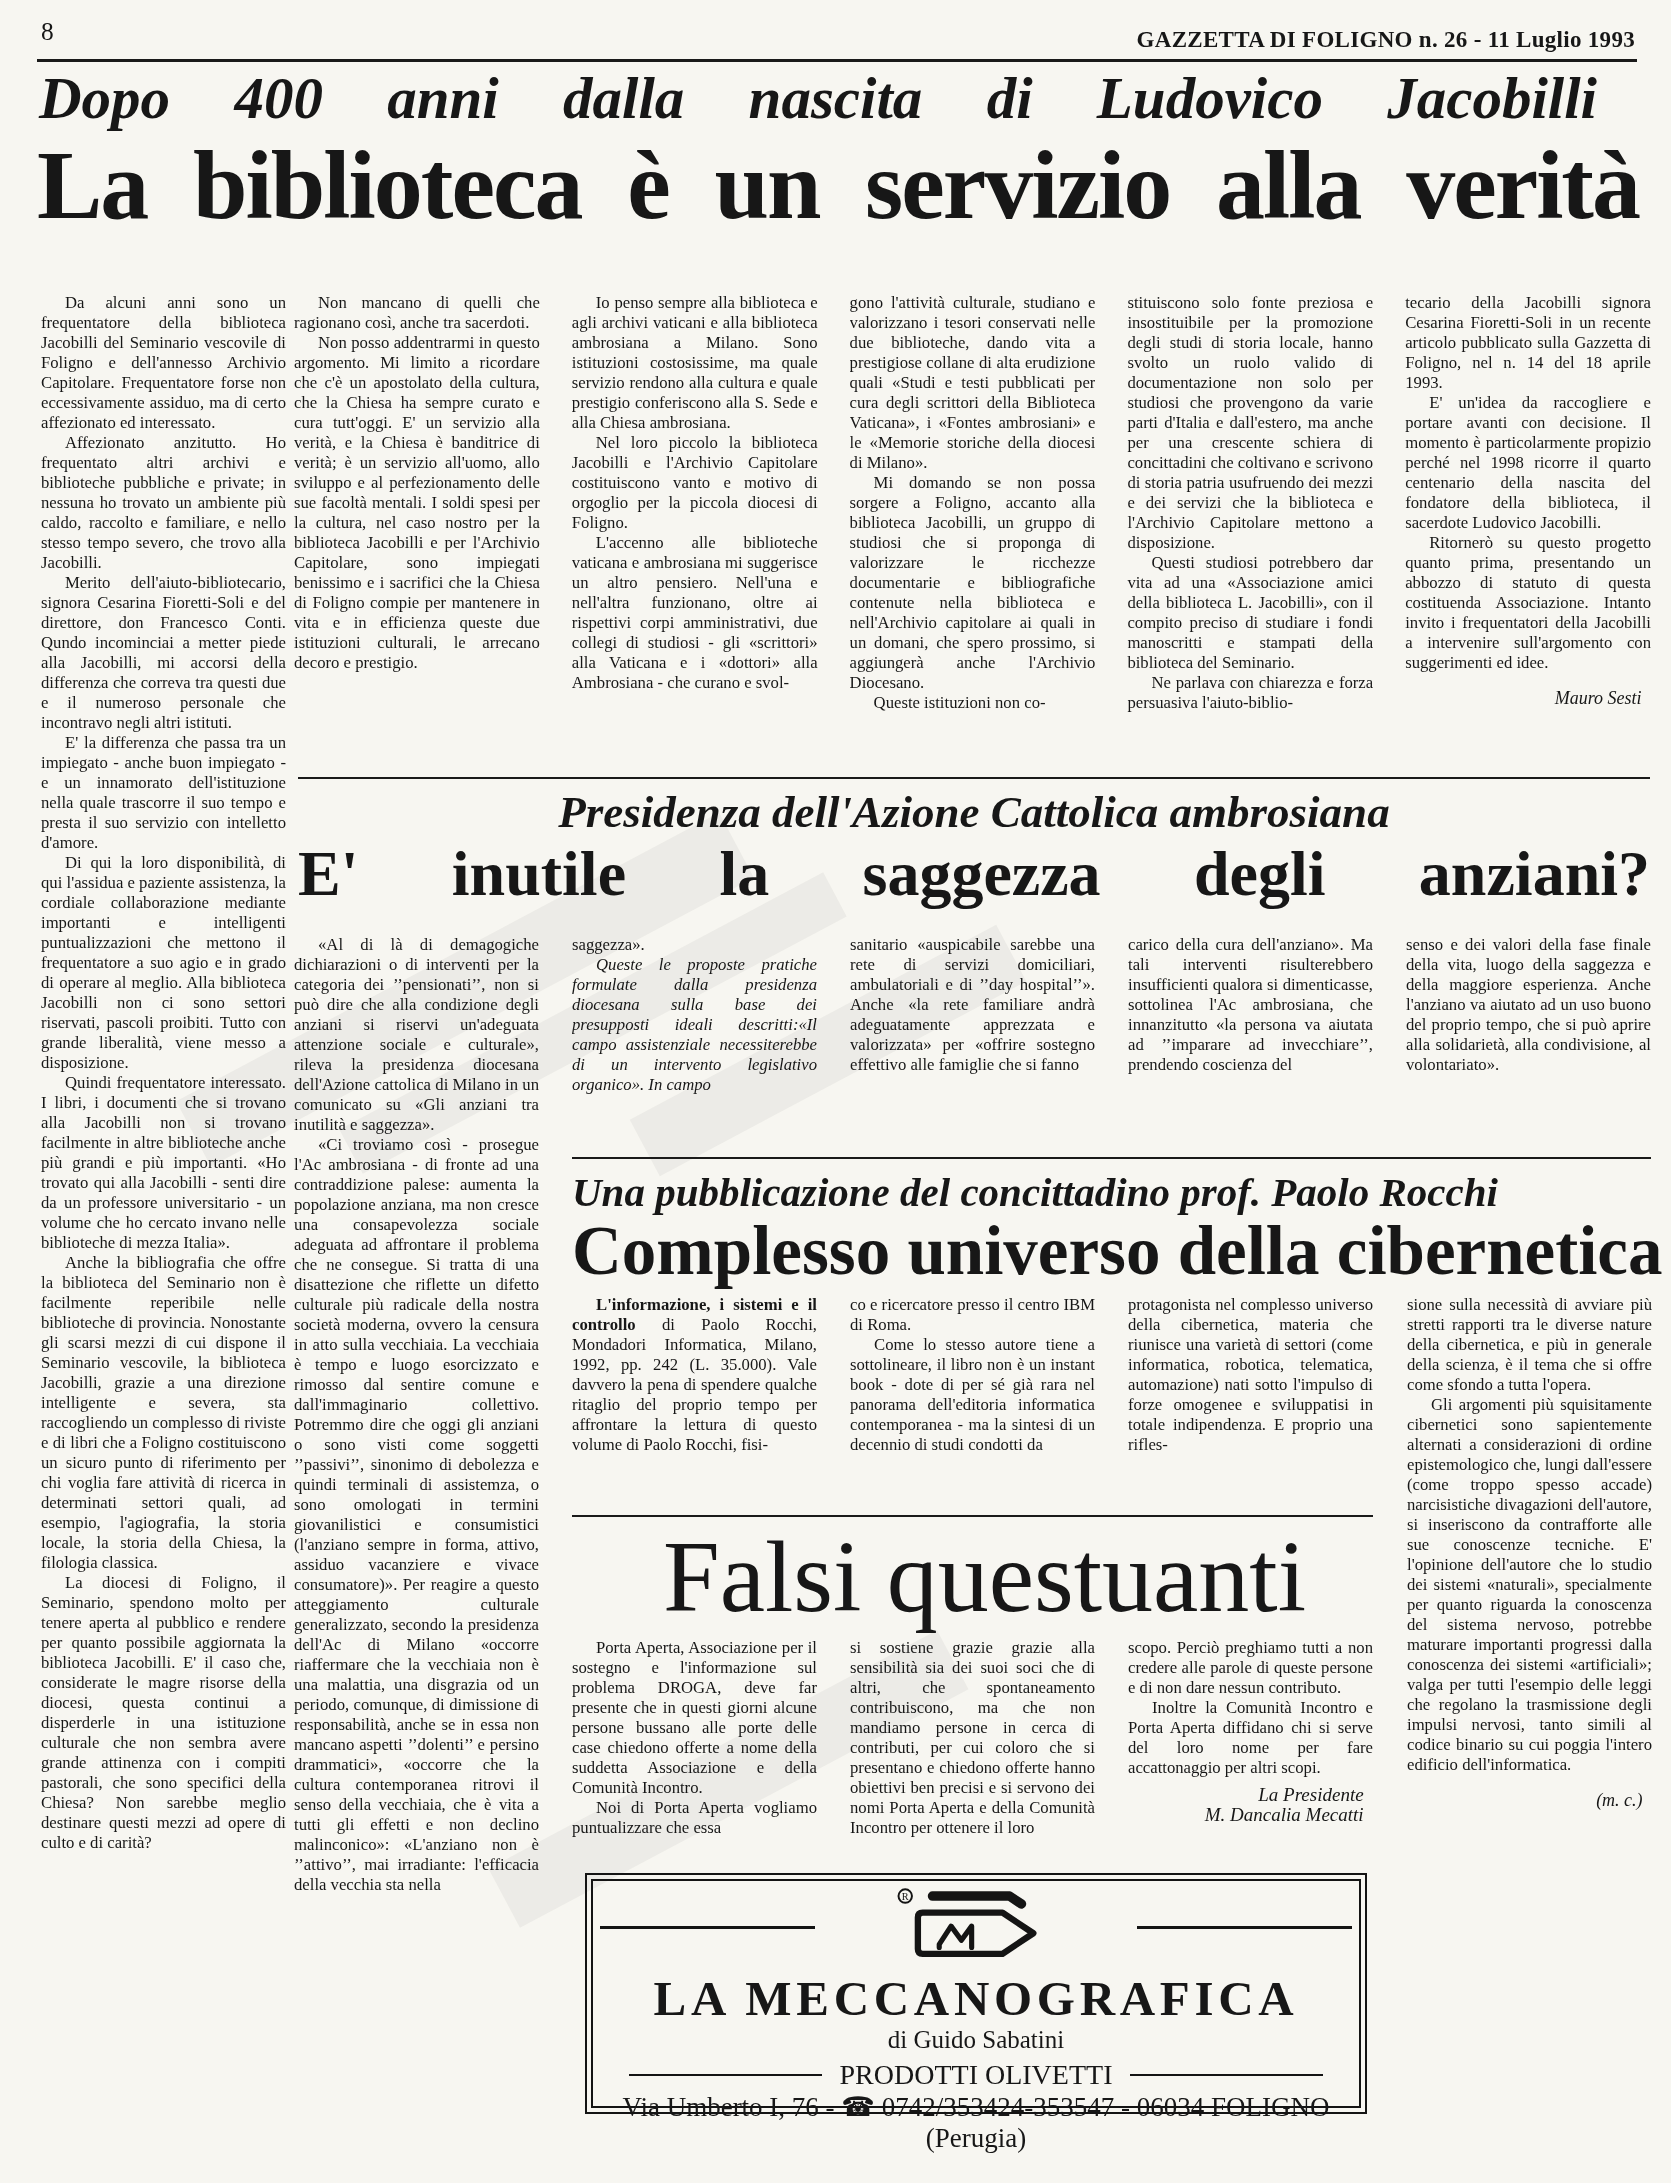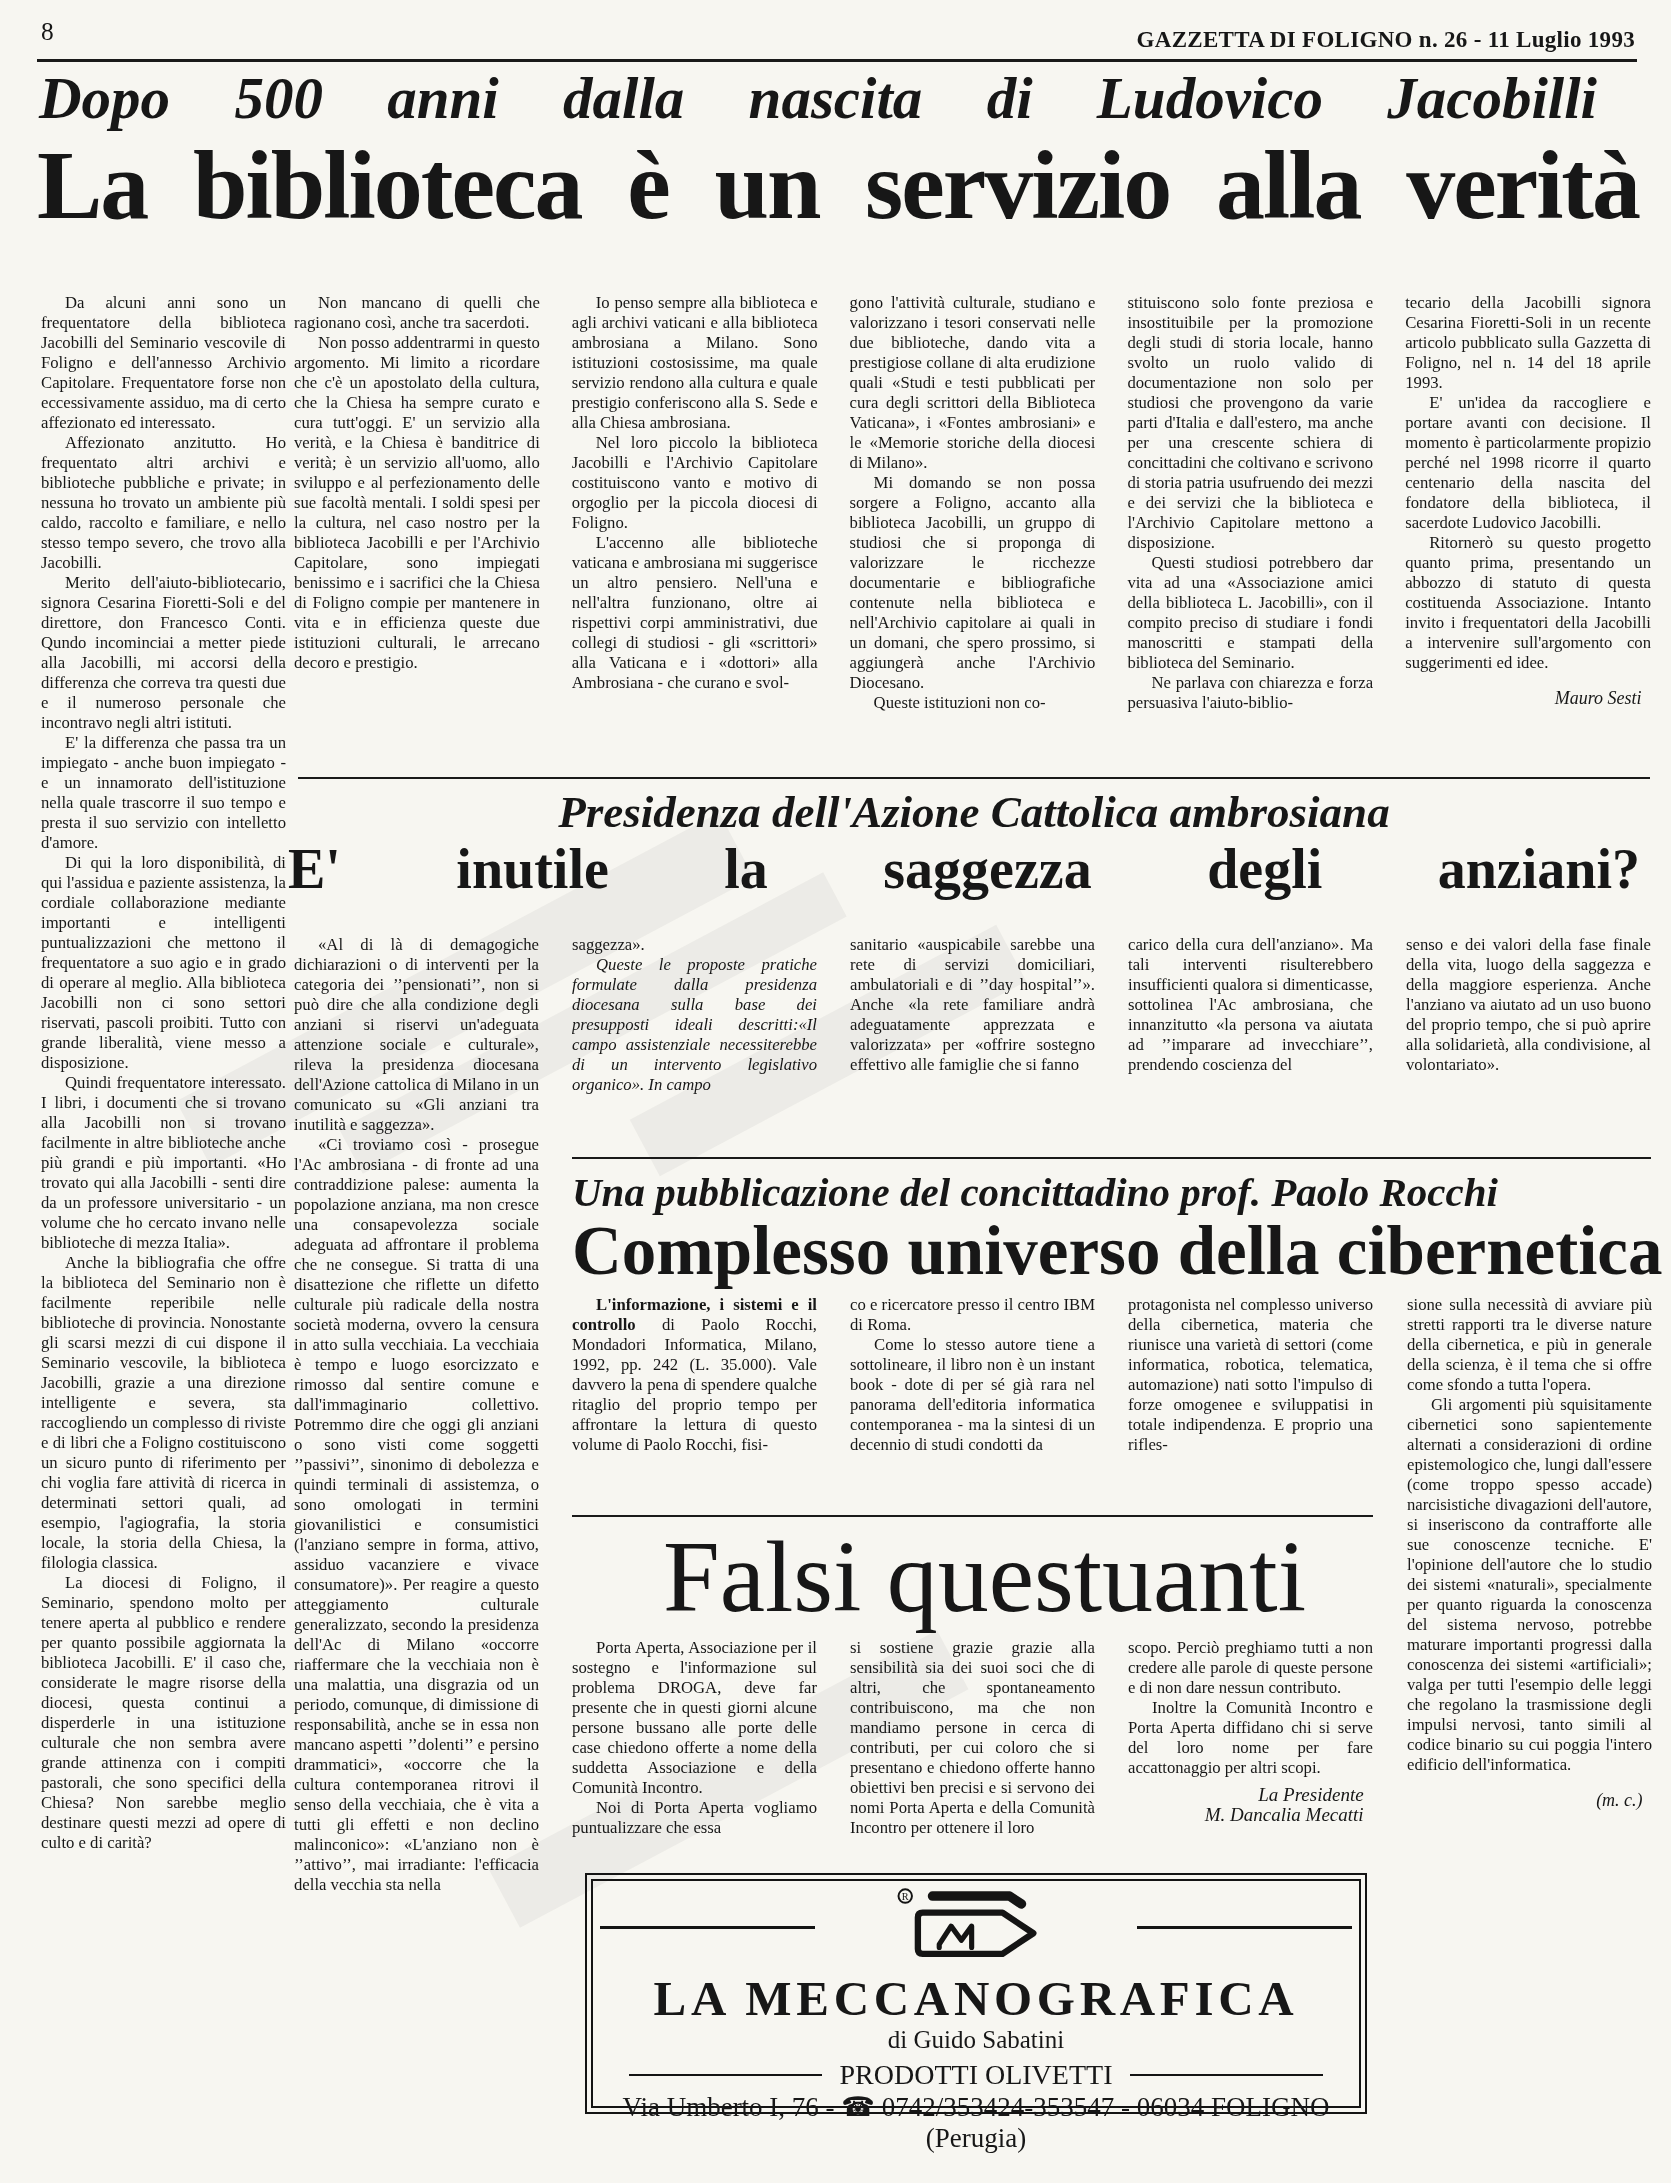--- a/index.html
+++ b/index.html
@@ -29,21 +29,21 @@
 
   
   #main-col1{left:41px;top:293px;width:245px;height:1739px;}
   #main-cols{left:294px;top:293px;width:1357px;height:483px;display:grid;
     grid-template-columns:repeat(5,1fr);column-gap:32px;overflow:hidden;}
   #main-cols > div{overflow:hidden;}
 
   
   #rule-art2{left:298px;top:777px;width:1352px;}
   #art2-kicker{left:298px;top:786px;width:1352px;text-align:center;font-size:45px;font-weight:bold;font-style:italic;}
-  #art2-headline{left:288px;top:840px;width:1352px;font-size:56px;font-weight:bold;line-height:1.05;
+  #art2-headline{left:298px;top:840px;width:1352px;font-size:64px;font-weight:bold;line-height:1.05;
     text-align:justify;text-align-last:justify;white-space:nowrap;}
   #art2-colA{left:294px;top:935px;width:245px;height:1035px;}
   #art2-colsBE{left:572px;top:935px;width:1079px;height:221px;display:grid;
     grid-template-columns:repeat(4,1fr);column-gap:33px;overflow:hidden;}
   #art2-colsBE > div{overflow:hidden;}
 
   
   #rule-art3{left:572px;top:1157px;width:1079px;}
   #art3-kicker{left:572px;top:1168px;width:1079px;font-size:41px;font-weight:bold;font-style:italic;}
   #art3-headline{left:572px;top:1217px;width:1079px;font-size:69px;font-weight:bold;line-height:1;
@@ -89,21 +89,21 @@
 
 <div class="wm" id="wm1"></div>
 <div class="wm" id="wm2"></div>
 <div class="wm" id="wm3"></div>
 <div class="wm" id="wm4"></div>
 
 <div class="abs" id="page-number">8</div>
 <div class="abs" id="masthead">GAZZETTA DI FOLIGNO n. 26 - 11 Luglio 1993</div>
 <div class="abs rule" id="rule-top"></div>
 
-<div class="abs" id="main-kicker">Dopo 500 anni dalla nascita di Ludovico Jacobilli</div>
+<div class="abs" id="main-kicker">Dopo 400 anni dalla nascita di Ludovico Jacobilli</div>
 <div class="abs" id="main-headline">La biblioteca è un servizio alla verità</div>
 
 <div class="abs colblock" id="main-col1">
     <p class="para">Da alcuni anni sono un frequentatore della biblioteca Jacobilli del Seminario vescovile di Foligno e dell'annesso Archivio Capitolare. Frequentatore forse non eccessivamente assiduo, ma di certo affezionato ed interessato.</p>
     <p class="para">Affezionato anzitutto. Ho frequentato altri archivi e biblioteche pubbliche e private; in nessuna ho trovato un ambiente più caldo, raccolto e familiare, e nello stesso tempo severo, che trovo alla Jacobilli.</p>
     <p class="para">Merito dell'aiuto-bibliotecario, signora Cesarina Fioretti-Soli e del direttore, don Francesco Conti. Qundo incominciai a metter piede alla Jacobilli, mi accorsi della differenza che correva tra questi due e il numeroso personale che incontravo negli altri istituti.</p>
     <p class="para">E' la differenza che passa tra un impiegato - anche buon impiegato - e un innamorato dell'istituzione nella quale trascorre il suo tempo e presta il suo servizio con intelletto d'amore.</p>
     <p class="para">Di qui la loro disponibilità, di qui l'assidua e paziente assistenza, la cordiale collaborazione mediante importanti e intelligenti puntualizzazioni che mettono il frequentatore a suo agio e in grado di operare al meglio. Alla biblioteca Jacobilli non ci sono settori riservati, pascoli proibiti. Tutto con grande liberalità, viene messo a disposizione.</p>
     <p class="para">Quindi frequentatore interessato. I libri, i documenti che si trovano alla Jacobilli non si trovano facilmente in altre biblioteche anche più grandi e più importanti. «Ho trovato qui alla Jacobilli - senti dire da un professore universitario - un volume che ho cercato invano nelle biblioteche di mezza Italia».</p>
     <p class="para">Anche la bibliografia che offre la biblioteca del Seminario non è facilmente reperibile nelle biblioteche di provincia. Nonostante gli scarsi mezzi di cui dispone il Seminario vescovile, la biblioteca Jacobilli, grazie a una direzione intelligente e severa, sta raccogliendo un complesso di riviste e di libri che a Foligno costituiscono un sicuro punto di riferimento per chi voglia fare attività di ricerca in determinati settori quali, ad esempio, l'agiografia, la storia locale, la storia della Chiesa, la filologia classica.</p>

